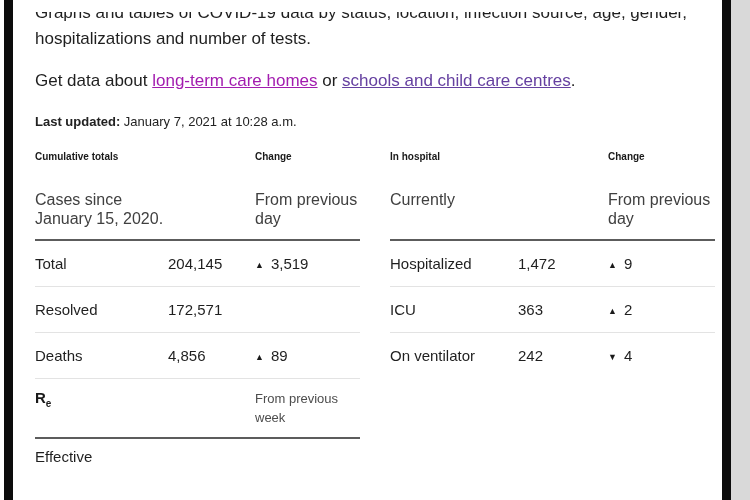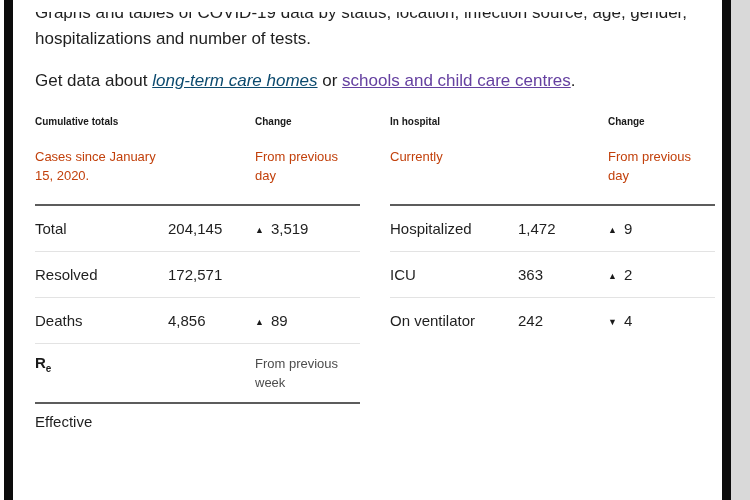--- a/index.html
+++ b/index.html
@@ -22,38 +22,38 @@
 
   .intro {
     margin-top: -12px;
     font-size: 17px; line-height: 26px; color: #1f1f1f;
     max-width: 656px;
   }
   .get-data {
     margin-top: 16px;
     font-size: 17px; line-height: 26px; color: #1f1f1f;
   }
-  a.link-ltc { color: #0c4a6e; text-decoration: underline; cursor: pointer; font-style: italic; }
+  a.link-ltc { color: #a21caf; text-decoration: underline; cursor: pointer; }
   a.link-schools { color: #6540a0; text-decoration: underline; cursor: pointer; }
 
   h2.overview {
     margin-top: 26px;
     font-size: 28px; font-weight: 700; letter-spacing: 0.2px; color: #111;
   }
   .last-updated { margin-top: 20px; font-size: 13px; color: #222; }
   .last-updated .lbl { font-weight: 700; }
 
   .tables { display: flex; gap: 30px; margin-top: 22px; }
   .dtable { width: 325px; }
   .grid-l { display: grid; grid-template-columns: 133px 87px 105px; }
   .grid-r { display: grid; grid-template-columns: 128px 90px 107px; }
 
   .thead { height: 88px; align-items: start; }
   .t-title { font-size: 10px; font-weight: 700; color: #1a1a1a; }
-  .t-sub { margin-top: 20px; font-size: 13px; line-height: 19px; color: #c2410c; }
+  .t-sub { margin-top: 28px; font-size: 16px; line-height: 19px; color: #404040; }
 
   .rule-dark { border: none; border-top: 2px solid #5c5c5c; height: 0; }
   .rule-light { border: none; border-top: 1px solid #e3e3e3; height: 0; }
 
   .trow { height: 45px; align-items: center; font-size: 15px; color: #1f1f1f; }
   .cell-change { white-space: nowrap; }
   .arrow { font-size: 9px; margin-right: 7px; color: #1a1a1a; position: relative; top: -1px; }
 
   .re-section { margin-top: 4px; align-items: start; padding: 6px 0 10px 0; }
   .re-label { font-size: 15px; font-weight: 700; }
@@ -69,20 +69,21 @@
 <div class="frame-bar left"></div>
 <div class="frame-bar right"></div>
 
 <div class="content">
 
   <p class="intro">Graphs and tables of COVID-19 data by status, location, infection source, age, gender, hospitalizations and number of tests.</p>
 
   <p class="get-data"><span>Get data about </span><a class="link-ltc">long-term care homes</a><span> or </span><a class="link-schools">schools and child care centres</a><span>.</span></p>
 
 
+  <p class="last-updated"><span class="lbl">Last updated:</span><span> January 7, 2021 at 10:28 a.m.</span></p>
 
   <div class="tables">
 
     <div class="dtable">
       <div class="thead grid-l">
         <div>
           <div class="t-title">Cumulative totals</div>
           <div class="t-sub">Cases since January 15, 2020.</div>
         </div>
         <div></div>

